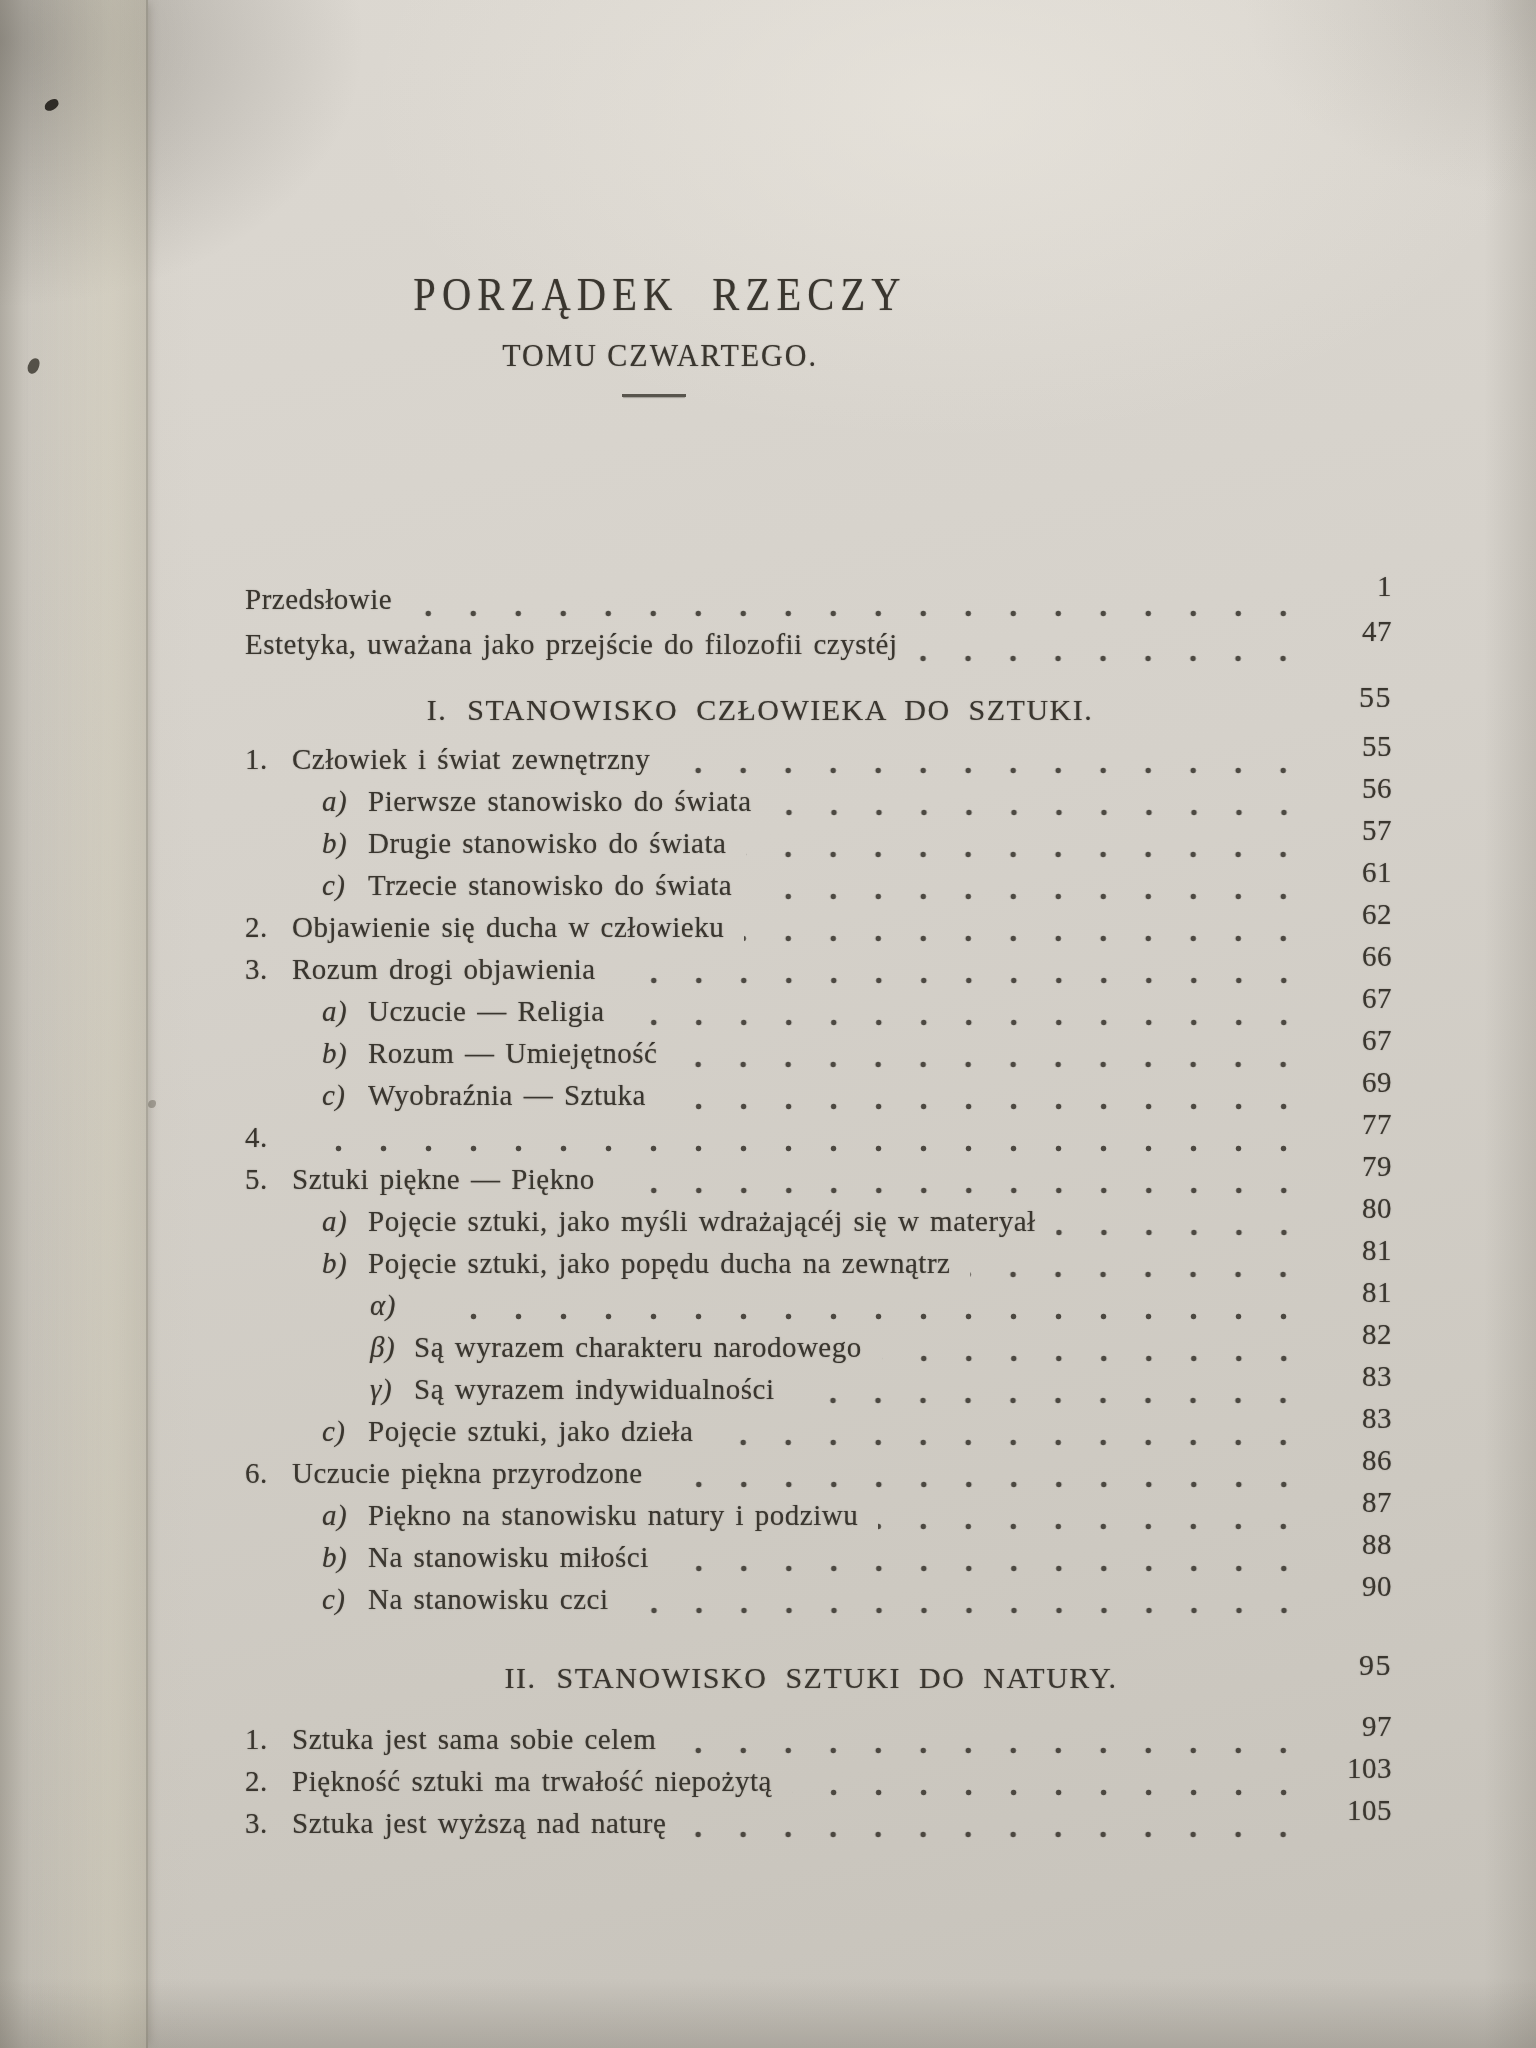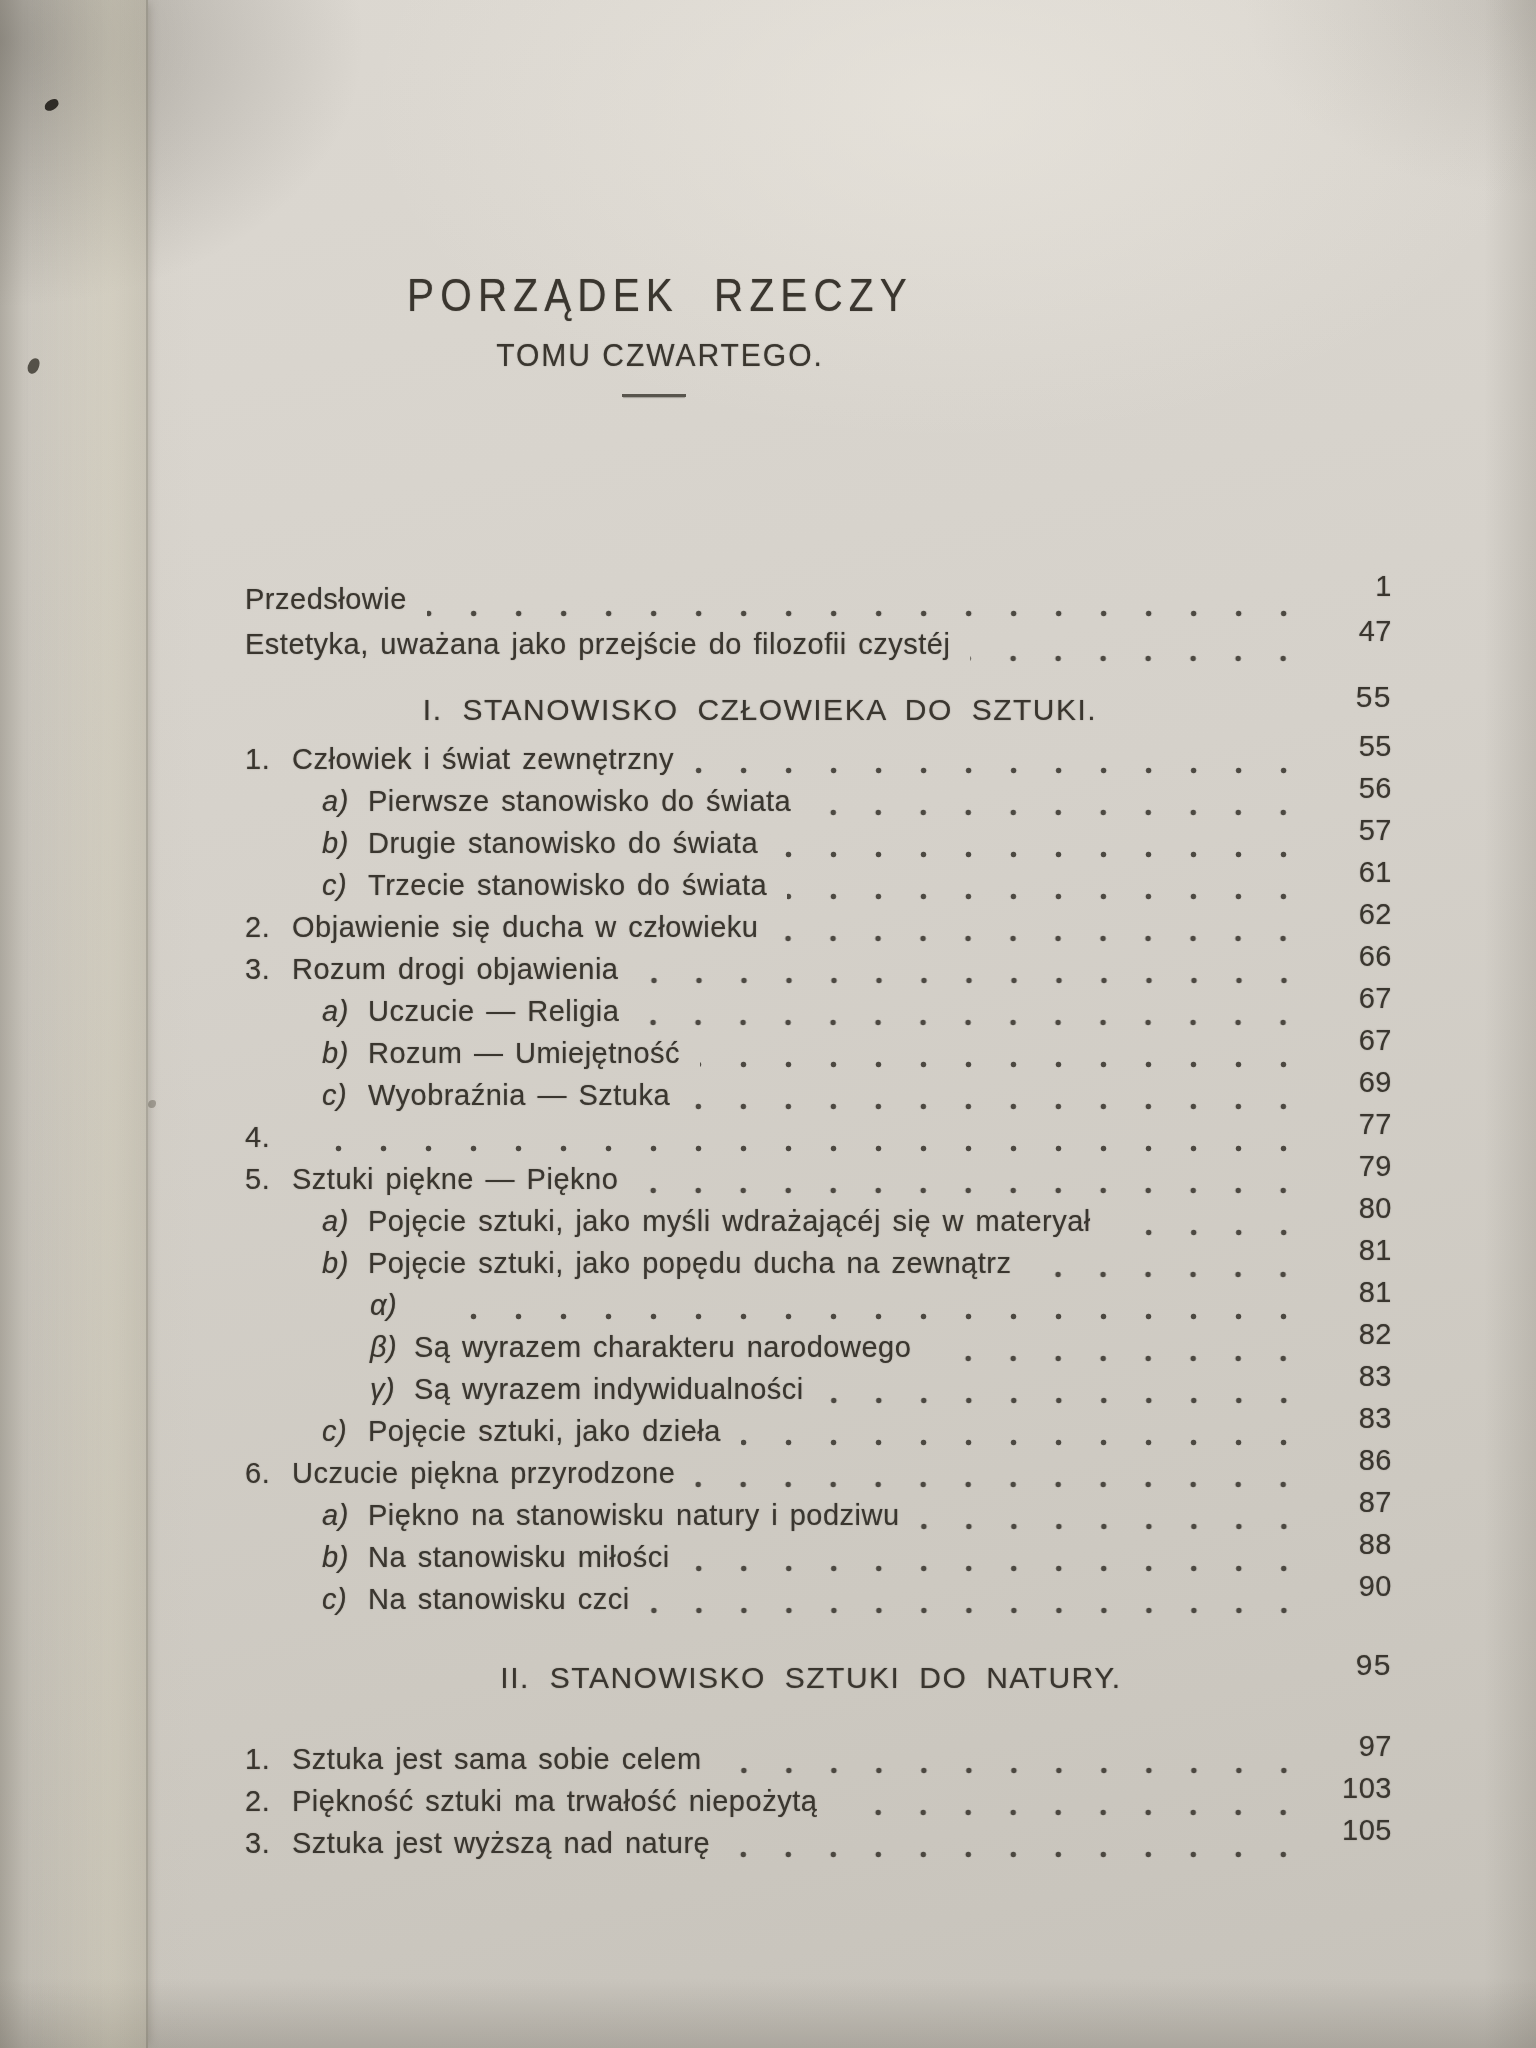--- a/index.html
+++ b/index.html
@@ -1,18 +1,18 @@
 <!DOCTYPE html>
 <html><head>
 <meta charset="utf-8">
 <style>
   html,body{margin:0;padding:0;background:#9a968c;}
   .scan{
     position:relative;width:1536px;height:2048px;overflow:hidden;
-    font-family:Liberation Sans, sans-serif;
+    font-family:Liberation Serif, serif;
     color:#3a362f;
     background:
       radial-gradient(900px 520px at 62% 5%, rgba(238,234,226,.55), rgba(238,234,226,0) 65%),
       radial-gradient(520px 380px at 0% 2%, rgba(85,81,73,.40), rgba(85,81,73,0) 70%),
       radial-gradient(420px 280px at 100% 0%, rgba(120,115,105,.22), rgba(120,115,105,0) 70%),
       linear-gradient(to top, rgba(104,99,89,.30), rgba(104,99,89,0) 70px),
       linear-gradient(to left, rgba(120,115,104,.22), rgba(120,115,104,0) 52px),
       linear-gradient(to right, rgba(110,105,92,.40), rgba(150,145,130,.22) 26px, rgba(190,185,170,.12) 120px, rgba(190,185,170,0) 195px),
       linear-gradient(168deg, #dcd8d1, #d5d1ca 42%, #cdc9c1 75%, #c6c2ba);
   }
@@ -54,21 +54,21 @@
     flex:1 1 0;min-width:0;height:9px;align-self:flex-end;
     margin:0 14px 10px 20px;
     background-image:radial-gradient(circle, rgba(58,54,47,.88) 2.4px, rgba(58,54,47,0) 3.2px);
     background-size:45px 9px;background-repeat:repeat-x;background-position:right center;
   }
   .page-num{flex:0 0 72px;text-align:right;position:relative;top:-13px;}
   .row.heading{margin:20px 0 8px;font-size:30px;letter-spacing:1.5px;word-spacing:9px;}
   .row.heading .heading-label{flex:1 1 auto;text-align:center;}
   .row.heading .heading-num{margin-right:20px;}
   .row.heading.h-0 .heading-label{padding-right:40px;}
-  .row.heading.h-1{margin:36px 0 40px;}
+  .row.heading.h-1{margin:36px 0 20px;}
   .row.heading.h-1 .heading-label{padding-left:62px;}
 </style>
 </head>
 <body>
 
 <div class="scan">
   <div class="page-edge"></div>
   <div class="speck s1"></div>
   <div class="speck s2"></div>
   <div class="speck s3"></div>

